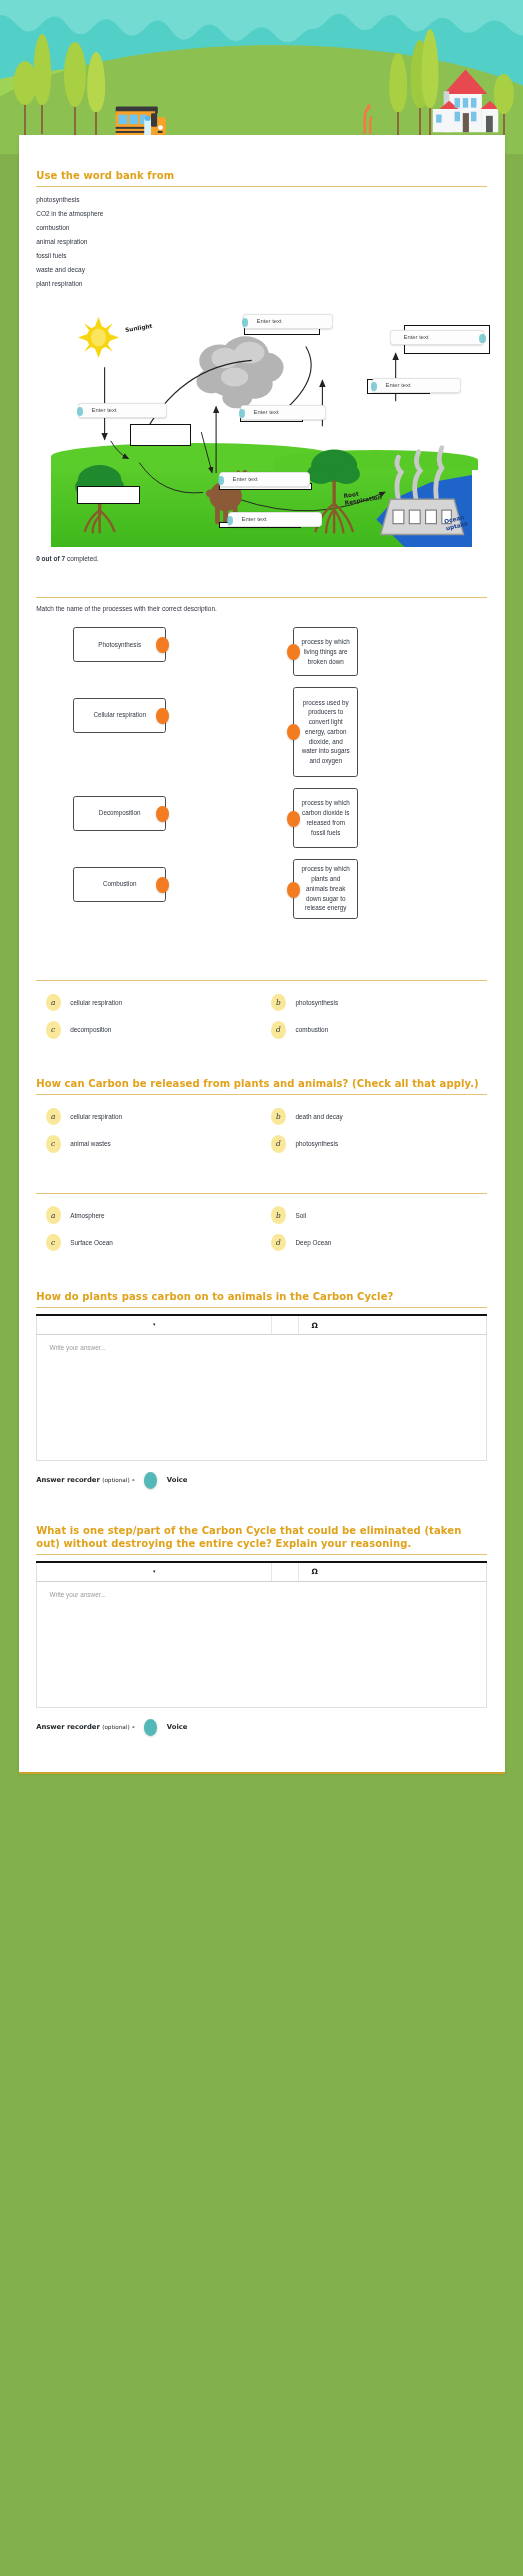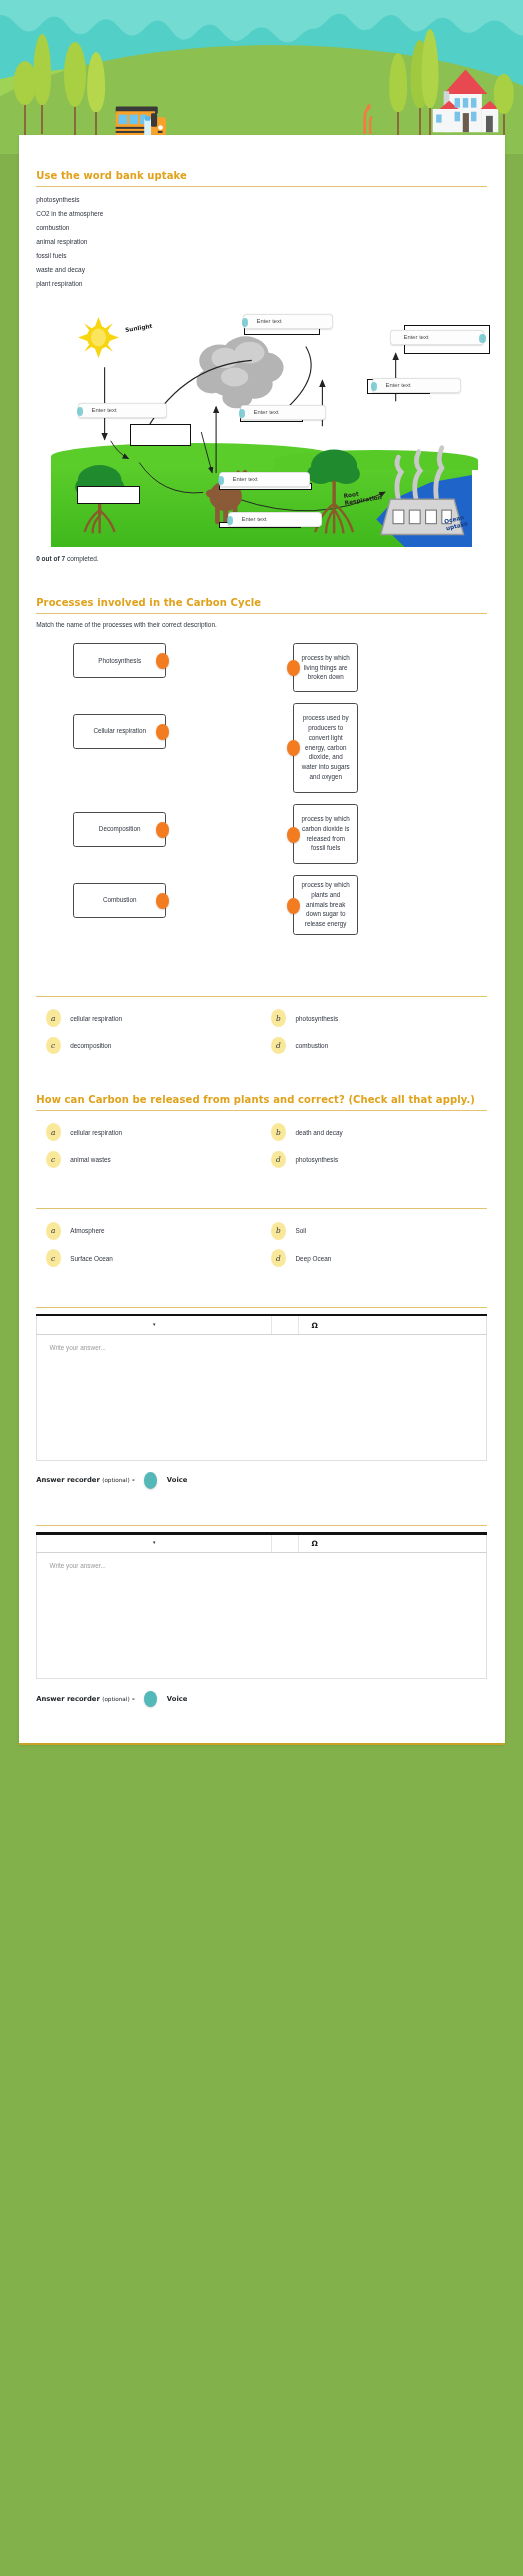--- a/index.html
+++ b/index.html
@@ -346,21 +346,21 @@
     <div class="trunk" style="top:34px; width:2px; height:30px; background:#8a6a3b;"></div>
     <div class="crown crown-oval" style="top:0; width:20.4px; height:40px; background:#a9cf43;"></div>
   </div>
 </div>
 
 <div class="page-wrap">
 <div class="card">
 
   <div class="section">
     <div style="height:31px"></div>
-    <h2 class="q-title">Use the word bank uptake</h2>
+    <h2 class="q-title">Use the word bank from</h2>
     <div class="rule"></div>
     <ul class="wordlist">
       <li>photosynthesis</li>
       <li>CO2 in the atmosphere</li>
       <li>combustion</li>
       <li>animal respiration</li>
       <li>fossil fuels</li>
       <li>waste and decay</li>
       <li>plant respiration</li>
     </ul>
@@ -557,21 +557,20 @@
         </div>
       </div>
       <div class="completed">
         <b>0 out of 7</b><span> completed.</span>
       </div>
     </div>
   </div>
 
   <div class="sec-sp-lg"></div>
   <div class="section">
-    <h2 class="q-title">Processes involved in the Carbon Cycle</h2>
     <div class="rule"></div>
     <div class="prompt-text">Match the name of the processes with their correct description.</div>
 
     <div class="match-area">
 
       <div class="mbox" style="left:37px; top:5.4px; width:93px; height:35px;">Photosynthesis</div>
       <div class="mdot" style="left:120px; top:15px;"></div>
 
       <div class="mbox" style="left:37px; top:76px; width:93px; height:35px;">Cellular respiration</div>
       <div class="mdot" style="left:120px; top:86px;"></div>
@@ -613,21 +612,21 @@
       </div>
       <div class="choice">
         <span class="bubble">d</span>
         <span class="choice-label">combustion</span>
       </div>
     </div>
   </div>
 
   <div class="sec-sp-lg"></div>
   <div class="section">
-    <h2 class="q-title">How can Carbon be released from plants and correct? (Check all that apply.)</h2>
+    <h2 class="q-title">How can Carbon be released from plants and animals? (Check all that apply.)</h2>
     <div class="rule"></div>
     <div class="choices">
       <div class="choice">
         <span class="bubble">a</span>
         <span class="choice-label">cellular respiration</span>
       </div>
       <div class="choice">
         <span class="bubble">b</span>
         <span class="choice-label">death and decay</span>
       </div>
@@ -660,20 +659,21 @@
       </div>
       <div class="choice">
         <span class="bubble">d</span>
         <span class="choice-label">Deep Ocean</span>
       </div>
     </div>
   </div>
 
   <div class="sec-sp-lg"></div>
   <div class="section">
+    <h2 class="q-title">How do plants pass carbon on to animals in the Carbon Cycle?</h2>
     <div class="rule"></div>
     <div class="editor">
       <div class="editor-topbar"></div>
       <div class="editor-toolbar">
         <div class="tool-cell wide">
           <span class="caret">▾</span>
         </div>
         <div class="tool-cell narrow"></div>
         <div class="tool-cell rest">
           <span class="omega">Ω</span>
@@ -683,20 +683,21 @@
     </div>
     <div class="recorder-row">
       <span class="recorder-label"><span>Answer recorder</span> <span class="opt">(optional)</span> <span>-</span></span>
       <span class="voice-dot"></span>
       <span class="voice-text">Voice</span>
     </div>
   </div>
 
   <div class="sec-sp-lg"></div>
   <div class="section">
+    <h2 class="q-title">What is one step/part of the Carbon Cycle that could be eliminated (taken out)  without destroying the entire cycle? Explain your reasoning.</h2>
     <div class="rule"></div>
     <div class="editor">
       <div class="editor-topbar"></div>
       <div class="editor-toolbar">
         <div class="tool-cell wide">
           <span class="caret">▾</span>
         </div>
         <div class="tool-cell narrow"></div>
         <div class="tool-cell rest">
           <span class="omega">Ω</span>

